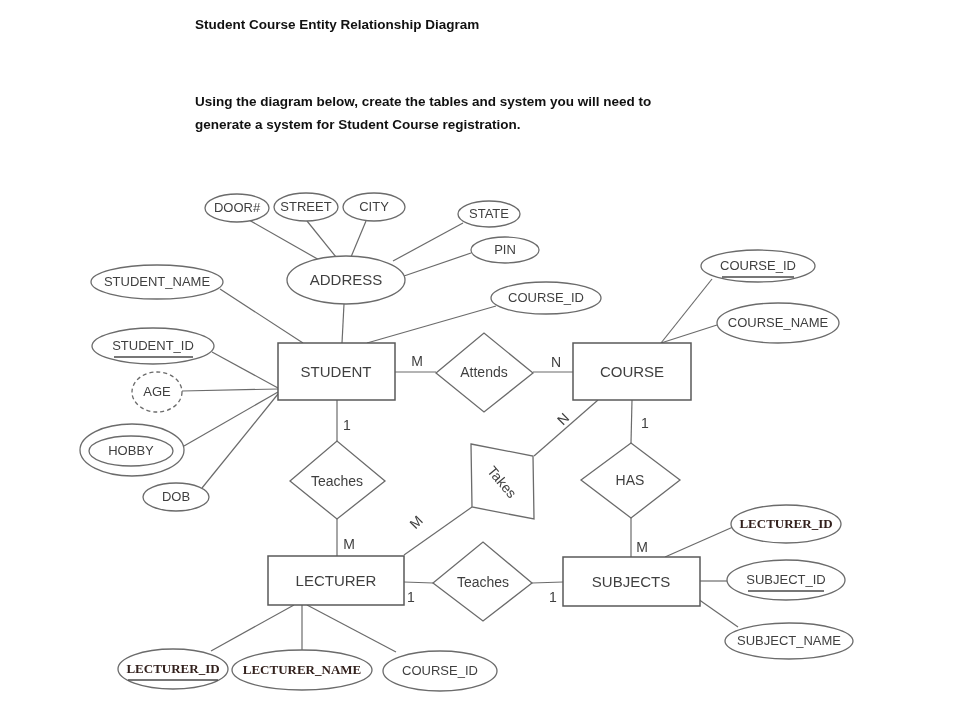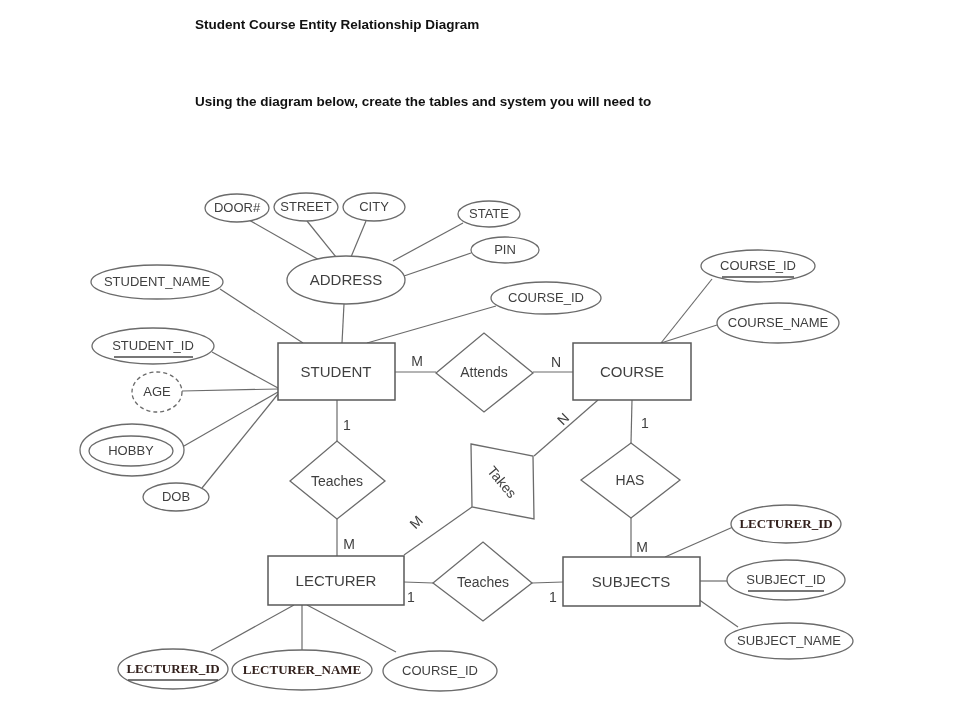--- a/index.html
+++ b/index.html
@@ -26,20 +26,21 @@
   .pk{stroke:#4a4a4a;stroke-width:1.5;}
 </style>
 </head>
 <body>
 
 <div id="page">
 
   <div class="doc-title">Student Course Entity Relationship Diagram</div>
   <div class="doc-instructions">
     <div>Using the diagram below, create the tables and system you will need to</div>
+    <div>generate a system for Student Course registration.</div>
   </div>
 
   <svg width="961" height="718" viewBox="0 0 961 718">
 
     <g>
       <line class="conn" x1="249" y1="220" x2="321" y2="261"></line>
       <line class="conn" x1="307" y1="221" x2="336" y2="257"></line>
       <line class="conn" x1="366" y1="221" x2="351" y2="257"></line>
       <line class="conn" x1="463" y1="223" x2="393" y2="261"></line>
       <line class="conn" x1="471" y1="253" x2="404" y2="276"></line>

